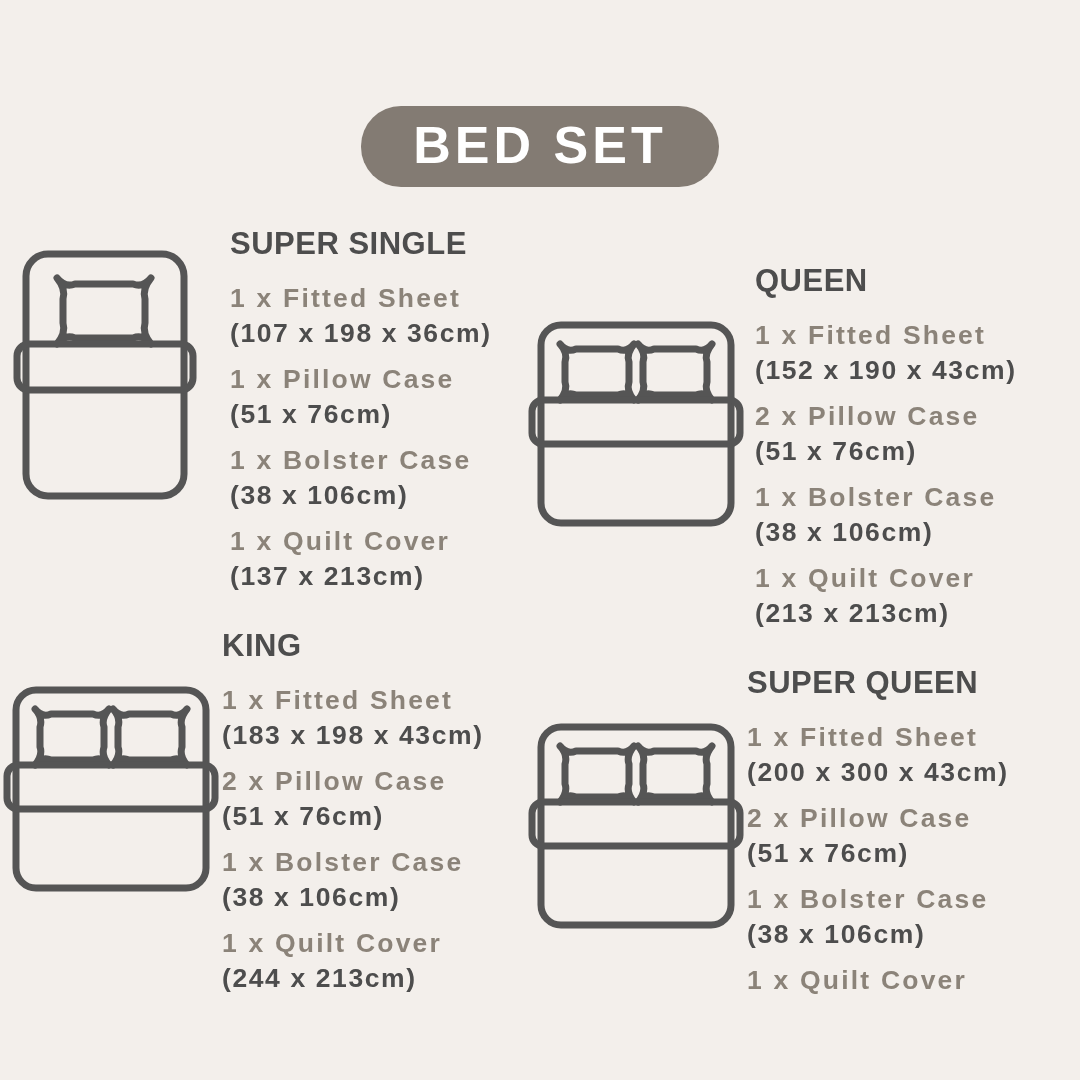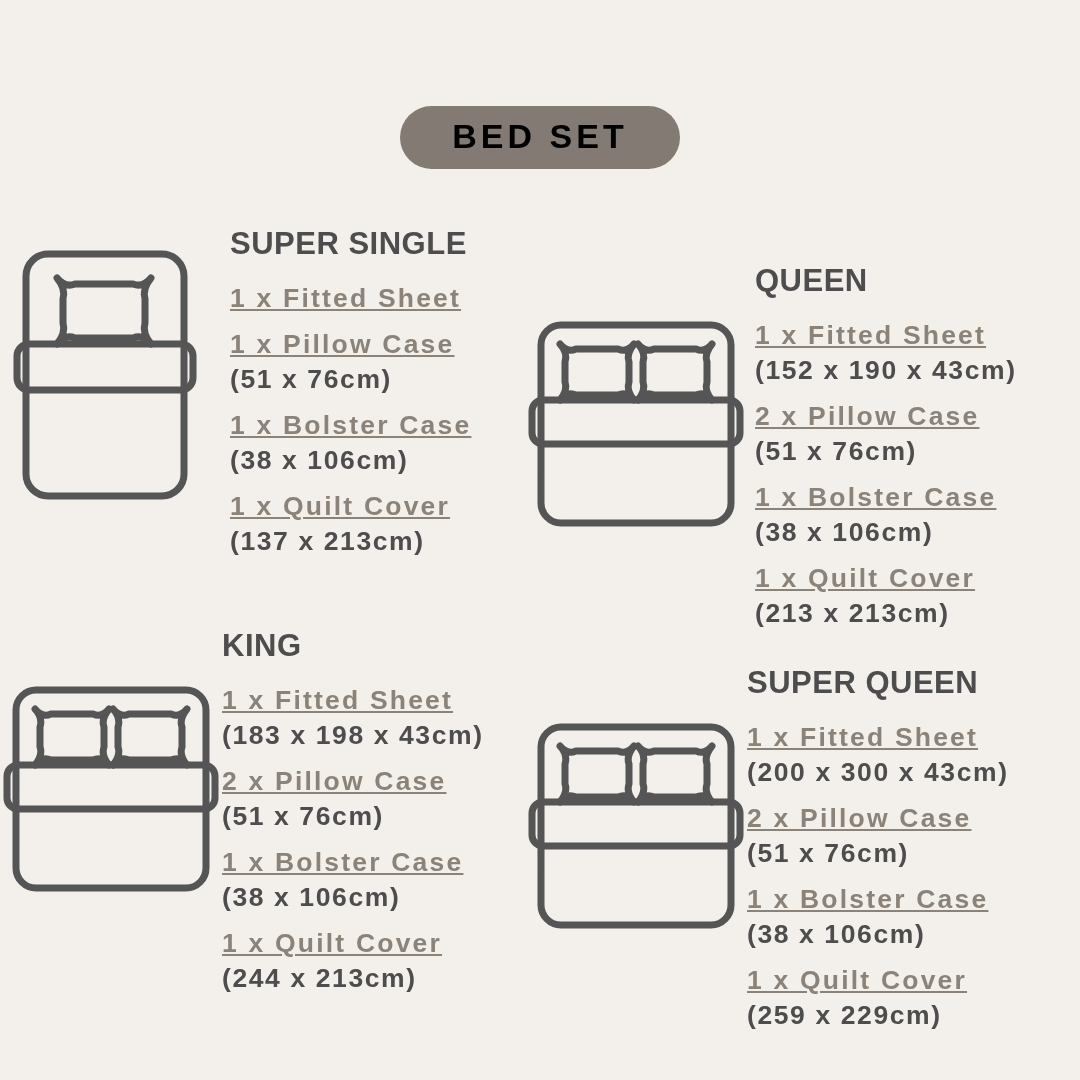--- a/index.html
+++ b/index.html
@@ -19,24 +19,24 @@
   .title-wrap {
     position: absolute;
     top: 106px;
     left: 0;
     width: 1080px;
     display: flex;
     justify-content: center;
   }
   .title-badge {
     background: #837b73;
-    color: #000000;
+    color: #ffffff;
     border-radius: 40px;
     padding: 13px 52px 16px 52px;
-    font-size: 34px;
+    font-size: 52px;
     font-weight: bold;
     letter-spacing: 4px;
     line-height: 1;
     font-family: "Liberation Sans", sans-serif;
   }
 
   
   .grid {
     position: absolute;
     top: 0; left: 0;
@@ -84,21 +84,20 @@
     margin-bottom: 11px;
   }
   .item-name {
     display: block;
     font-size: 26.5px;
     font-weight: bold;
     color: #8b8379;
     letter-spacing: 2.2px;
     line-height: 1.32;
     white-space: nowrap;
-    text-decoration: underline;
   }
   .item-dims {
     display: block;
     font-size: 26.5px;
     font-weight: bold;
     color: #4d4d4d;
     letter-spacing: 1.6px;
     line-height: 1.32;
     white-space: nowrap;
   }
@@ -120,20 +119,21 @@
           <path d="M44 34 q8 10 18 6 h58 q10 4 18 -6 q-9 11 -6 21 v24 q-3 10 6 21
                    q-8 -10 -18 -6 h-58 q-10 -4 -18 6 q9 -11 6 -21 v-24 q3 -10 -6 -21 Z"></path>
           <rect x="4" y="100" width="176" height="46" rx="12" ry="12"></rect>
         </g>
       </svg>
     </div>
     <div class="text-col">
       <h2 class="size-title">SUPER SINGLE</h2>
       <div class="item">
         <span class="item-name">1 x Fitted Sheet</span>
+        <span class="item-dims">(107 x 198 x 36cm)</span>
       </div>
       <div class="item">
         <span class="item-name">1 x Pillow Case</span>
         <span class="item-dims">(51 x 76cm)</span>
       </div>
       <div class="item">
         <span class="item-name">1 x Bolster Case</span>
         <span class="item-dims">(38 x 106cm)</span>
       </div>
       <div class="item">
@@ -233,18 +233,17 @@
       <div class="item">
         <span class="item-name">2 x Pillow Case</span>
         <span class="item-dims">(51 x 76cm)</span>
       </div>
       <div class="item">
         <span class="item-name">1 x Bolster Case</span>
         <span class="item-dims">(38 x 106cm)</span>
       </div>
       <div class="item">
         <span class="item-name">1 x Quilt Cover</span>
-        <span class="item-dims">(259 x 229cm)</span>
       </div>
     </div>
   </div>
 
 </div>
 
 </body></html>

